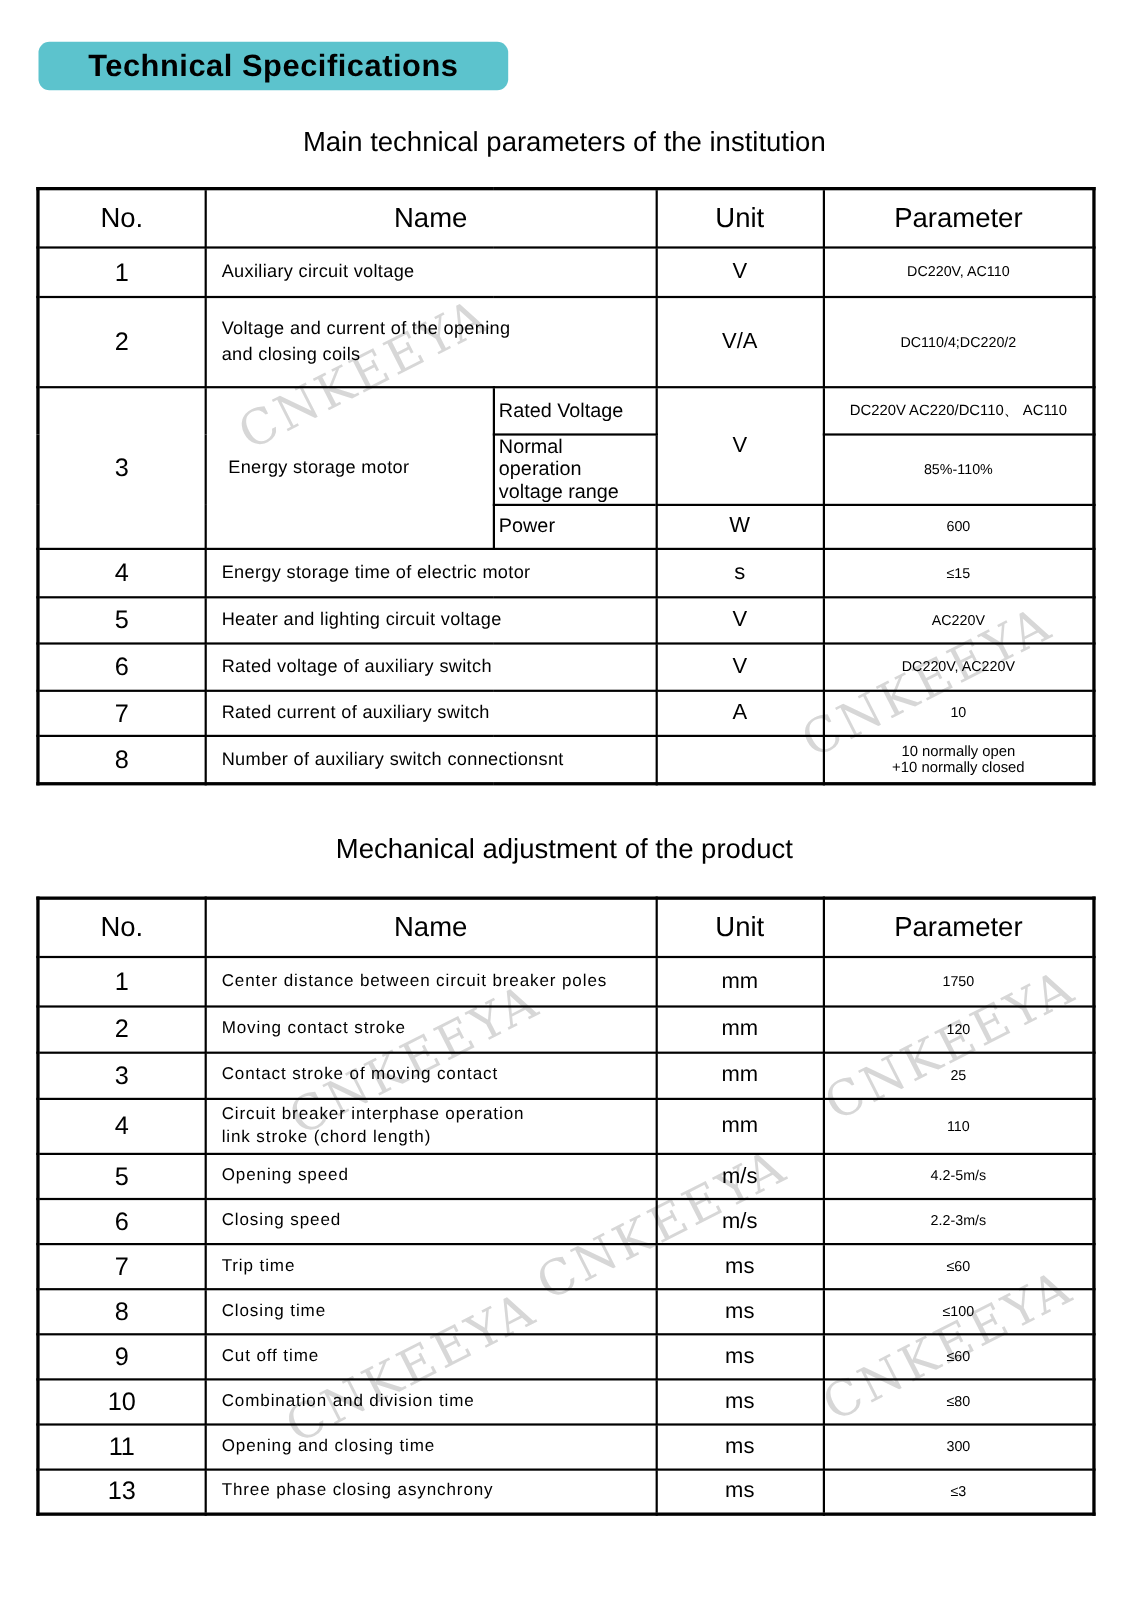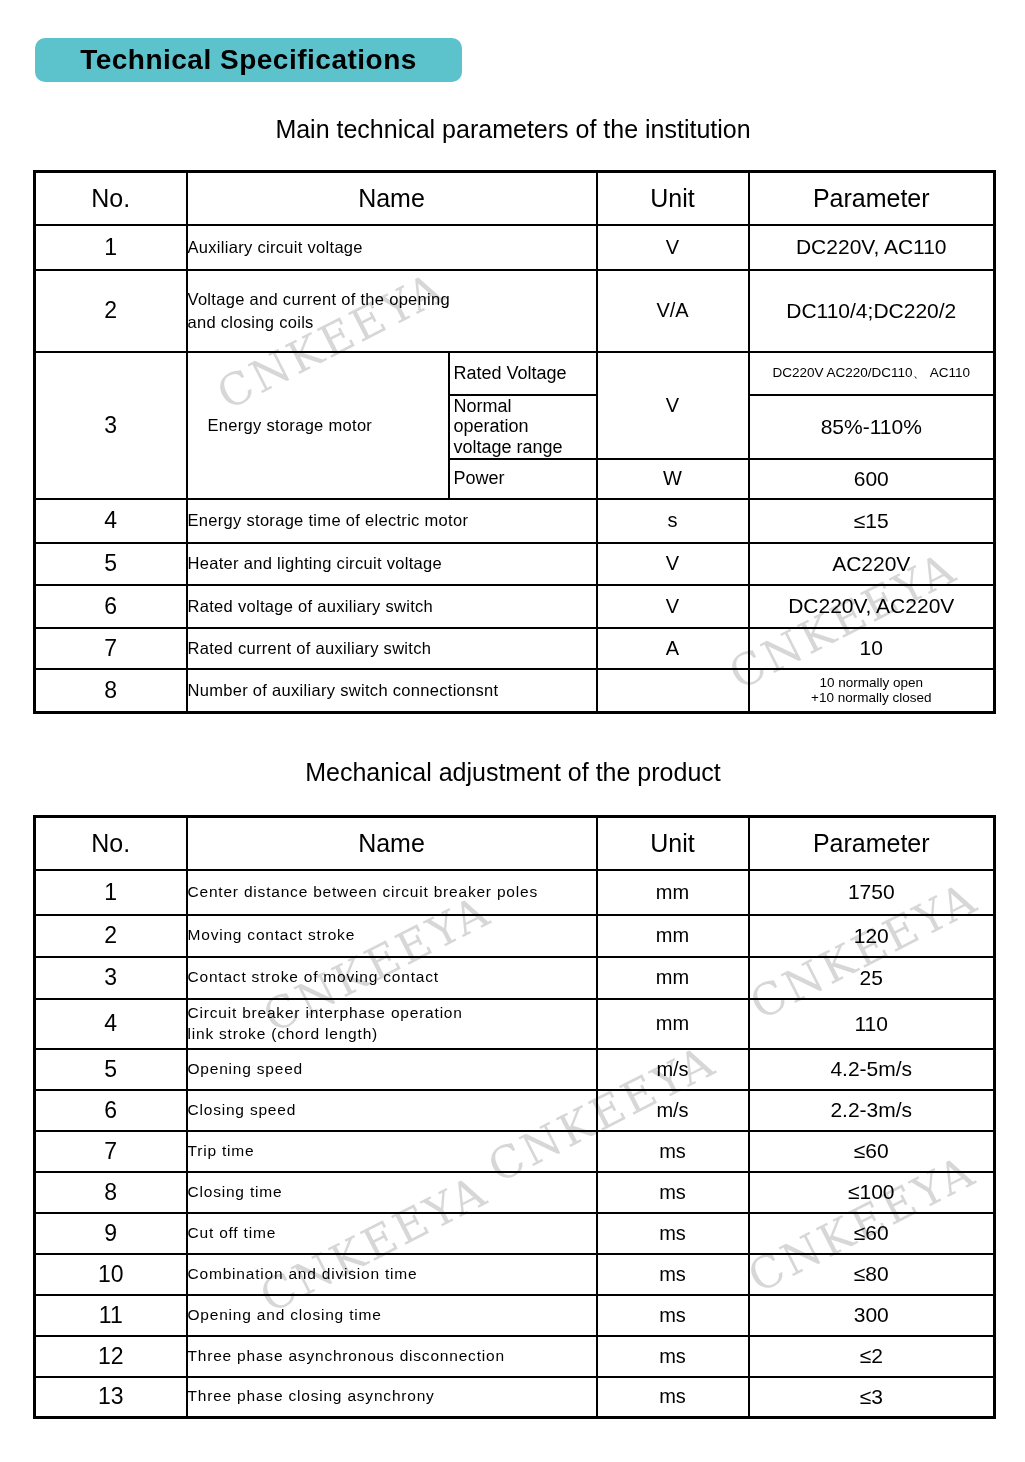--- a/index.html
+++ b/index.html
@@ -24,25 +24,25 @@
   #title2 { top: 758px; }
 
   
   table.spec { position: absolute; left: 33px; width: 960px; border-collapse: collapse;
                table-layout: fixed; z-index: 1; border: 3px solid #000; }
   #t1 { top: 170px; }
   #t2 { top: 815px; }
   .spec th, .spec td { border: 2px solid #000; padding: 0 8px; vertical-align: middle; }
   .spec th { font-weight: normal; font-size: 25px; text-align: center; }
   td.no    { font-size: 23px; text-align: center; }
-  td.name  { font-size: 16.5px; text-align: left; padding-left: 0; white-space: pre-line;
+  td.name  { font-size: 16.5px; text-align: left; padding-left: 14px; white-space: pre-line;
              letter-spacing: 0.3px; line-height: 1.35; }
   #t2 td.name { font-size: 15.5px; letter-spacing: 0.8px; }
   td.unit  { font-size: 20px; text-align: center; }
-  td.param { font-size: 21px; text-align: center; white-space: pre-line; line-height: 1.2; }
+  td.param { font-size: 13px; text-align: center; white-space: pre-line; line-height: 1.2; }
   td.param.small { font-size: 13.5px; line-height: 1.15; }
   td.sublabel { font-size: 18px; text-align: left; line-height: 1.15; padding: 0 4px; }
   td.group-name { padding-left: 20px; }
 </style>
 </head>
 <body>
 
 <div class="page">
 
   <span class="wm" style="left:207px; top:315px;">CNKEEYA</span>
@@ -215,26 +215,20 @@
       <td class="unit">ms</td>
       <td class="param">≤80</td>
     </tr>
     <tr style="height:41px">
       <td class="no">11</td>
       <td class="name">Opening and closing time</td>
       <td class="unit">ms</td>
       <td class="param">300</td>
     </tr>
     <tr style="height:41px">
-      <td class="no">12</td>
-      <td class="name">Three phase asynchronous disconnection</td>
-      <td class="unit">ms</td>
-      <td class="param">≤2</td>
-    </tr>
-    <tr style="height:41px">
       <td class="no">13</td>
       <td class="name">Three phase closing asynchrony</td>
       <td class="unit">ms</td>
       <td class="param">≤3</td>
     </tr>
   </tbody>
     </table>
 
 </div>
 

